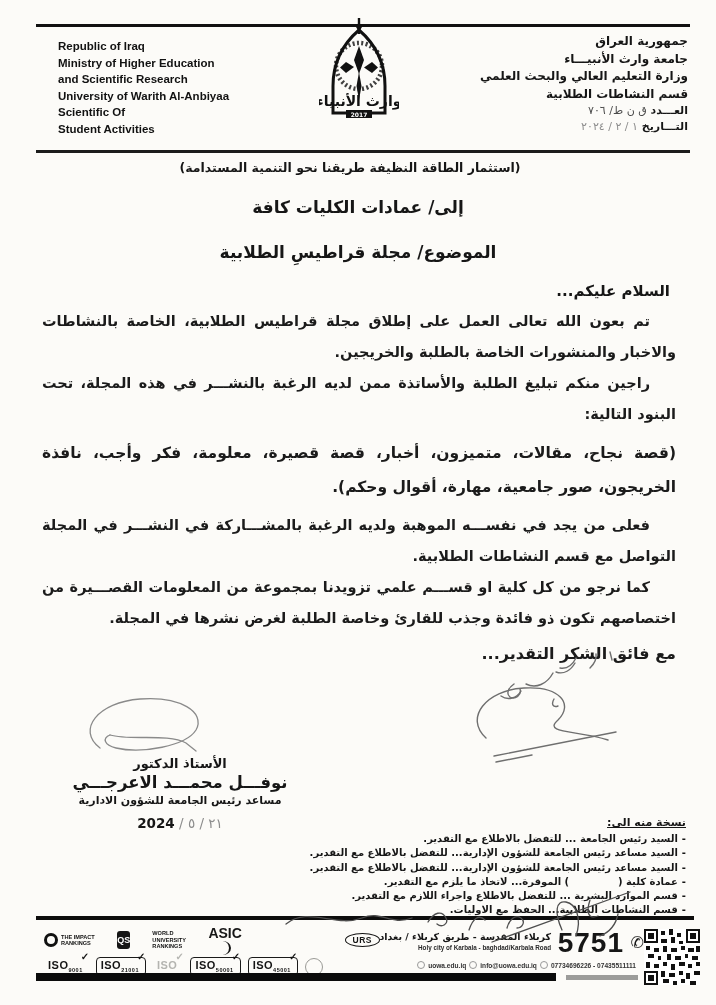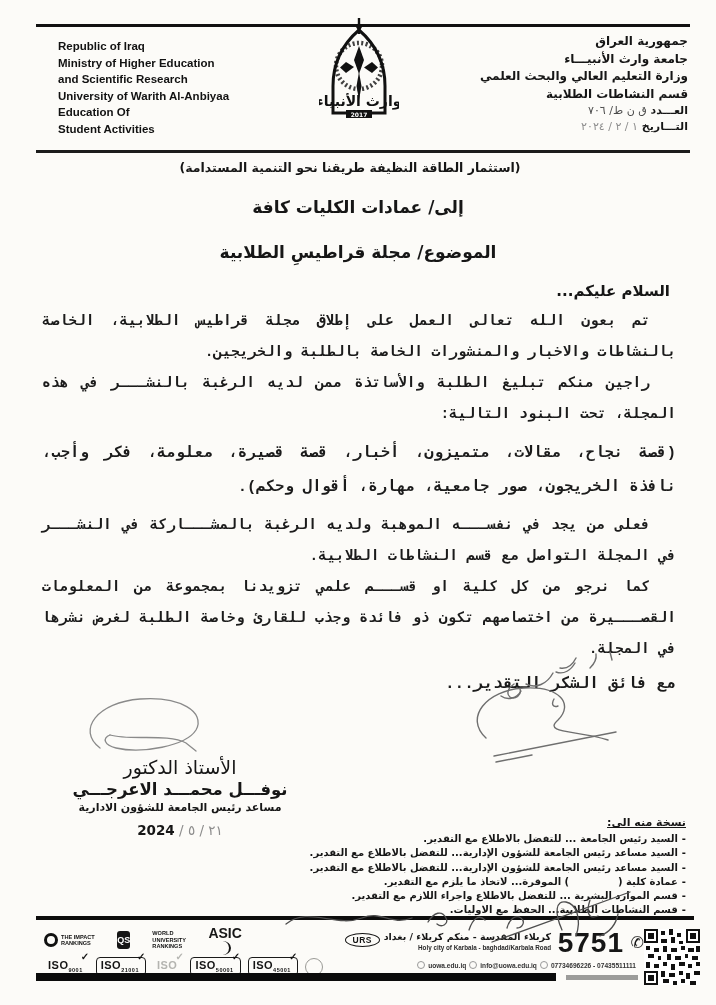--- a/index.html
+++ b/index.html
@@ -21,30 +21,30 @@
 
   .slogan{position:absolute;top:160px;left:0;right:16px;text-align:center;direction:rtl;
           font-size:12.5px;font-weight:bold;}
   .to-line{position:absolute;top:197px;left:0;right:0;text-align:center;direction:rtl;
            font-size:17px;font-weight:bold;}
   .subject{position:absolute;top:242px;left:0;right:0;text-align:center;direction:rtl;
            font-size:17px;font-weight:bold;}
   .salutation{position:absolute;top:282px;right:46px;direction:rtl;font-size:15px;font-weight:bold;}
 
   .body-wrap{position:absolute;top:306px;left:42px;right:40px;direction:rtl;
-             text-align:justify;font-size:14.5px;font-weight:bold;line-height:31px;color:#1b1b1b;font-family:Liberation Mono, monospace;}
+             text-align:justify;font-size:14.5px;font-weight:bold;line-height:31px;color:#1b1b1b;}
   .body-wrap p{margin:0;}
   .indent{text-indent:26px;}
   .items-block{font-size:15.5px;line-height:34px;margin:6px 0 6px 0 !important;}
   .closing{font-size:16px;font-weight:bold;margin-top:4px;}
 
   .annot-svg{position:absolute;top:638px;left:428px;width:232px;height:142px;}
   .sig-svg{position:absolute;top:688px;left:60px;width:170px;height:78px;}
   .sig-block{position:absolute;top:756px;left:52px;width:256px;text-align:center;direction:rtl;}
-  .sig-title{font-size:19px;font-weight:normal;}
+  .sig-title{font-size:13px;font-weight:bold;}
   .sig-name{font-size:16.5px;font-weight:bold;margin-top:2px;}
   .sig-pos{font-size:11px;font-weight:bold;margin-top:2px;}
   .sig-date{font-size:13.5px;margin-top:8px;font-weight:bold;}
 
   .copy-block{position:absolute;top:816px;right:30px;width:432px;direction:rtl;
               font-size:10px;font-weight:bold;line-height:14.2px;}
   .copy-head{text-decoration:underline;font-size:11px;}
   .copy-block ul{list-style:none;margin:2px 0 0 0;padding:0;}
   .dash{margin-left:4px;}
   .copysign-svg{position:absolute;top:878px;left:278px;width:386px;height:72px;z-index:3;}
@@ -97,21 +97,21 @@
 
 <div class="page">
 
   <div class="rule top-rule"></div>
 
   <div class="lh-en">
     <div>Republic of Iraq</div>
     <div>Ministry of Higher Education</div>
     <div>and Scientific Research</div>
     <div>University of Warith Al-Anbiyaa</div>
-    <div>Education Of</div>
+    <div>Scientific Of</div>
     <div>Student Activities</div>
   </div>
 
   <div class="lh-logo">
     <svg viewBox="0 0 80 112" width="80" height="136">
       <line x1="40" y1="0" x2="40" y2="17" stroke="#111" stroke-width="2.4"></line>
       <path d="M40 4 l3 5 -3 5 -3 -5 z" fill="#111"></path>
       <rect x="15" y="16" width="50" height="4" fill="#fcfbf8"></rect>
       <path d="M40 12 C25 25 14 44 14 68 L14 95 L66 95 L66 68 C66 44 55 25 40 12 Z" fill="none" stroke="#111" stroke-width="3"></path>
       <circle cx="40" cy="48" r="23" fill="none" stroke="#111" stroke-width="4.5" stroke-dasharray="2 2.4" opacity="0.8"></circle>
@@ -225,21 +225,21 @@
       <span class="iso"><span class="iso-check">✓</span><span>ISO</span><span class="iso-sub">9001</span></span>
       <span class="iso boxed"><span class="iso-check">✓</span><span>ISO</span><span class="iso-sub">21001</span></span>
       <span class="iso faint"><span class="iso-check">✓</span><span>ISO</span><span class="iso-sub"></span></span>
       <span class="iso boxed"><span class="iso-check">✓</span><span>ISO</span><span class="iso-sub">50001</span></span>
       <span class="iso boxed"><span class="iso-check">✓</span><span>ISO</span><span class="iso-sub">45001</span></span>
       <span class="emblem-circle"></span>
     </div>
   </div>
 
   <div class="addr-stack">
-    <div class="addr-ar">كربلاء المقدسة - منكم كربلاء / بغداد</div>
+    <div class="addr-ar">كربلاء المقدسة - طريق كربلاء / بغداد</div>
     <div class="addr-en">Holy city of Karbala - baghdad/Karbala Road</div>
   </div>
   <div class="phone-big">5751</div>
   <div class="phone-ic">✆</div>
   <div class="contacts">
     <span class="ci"></span>
     <span>uowa.edu.iq</span>
     <span class="ci"></span>
     <span>info@uowa.edu.iq</span>
     <span class="ci"></span>

